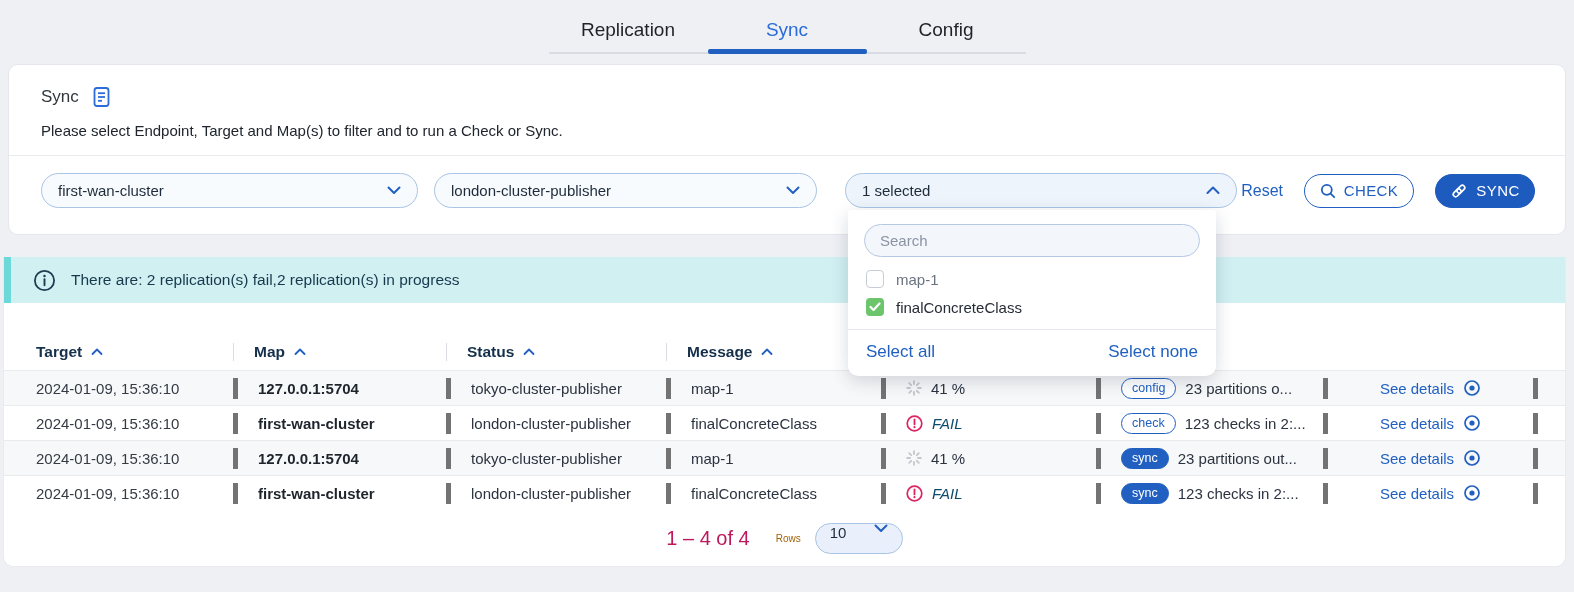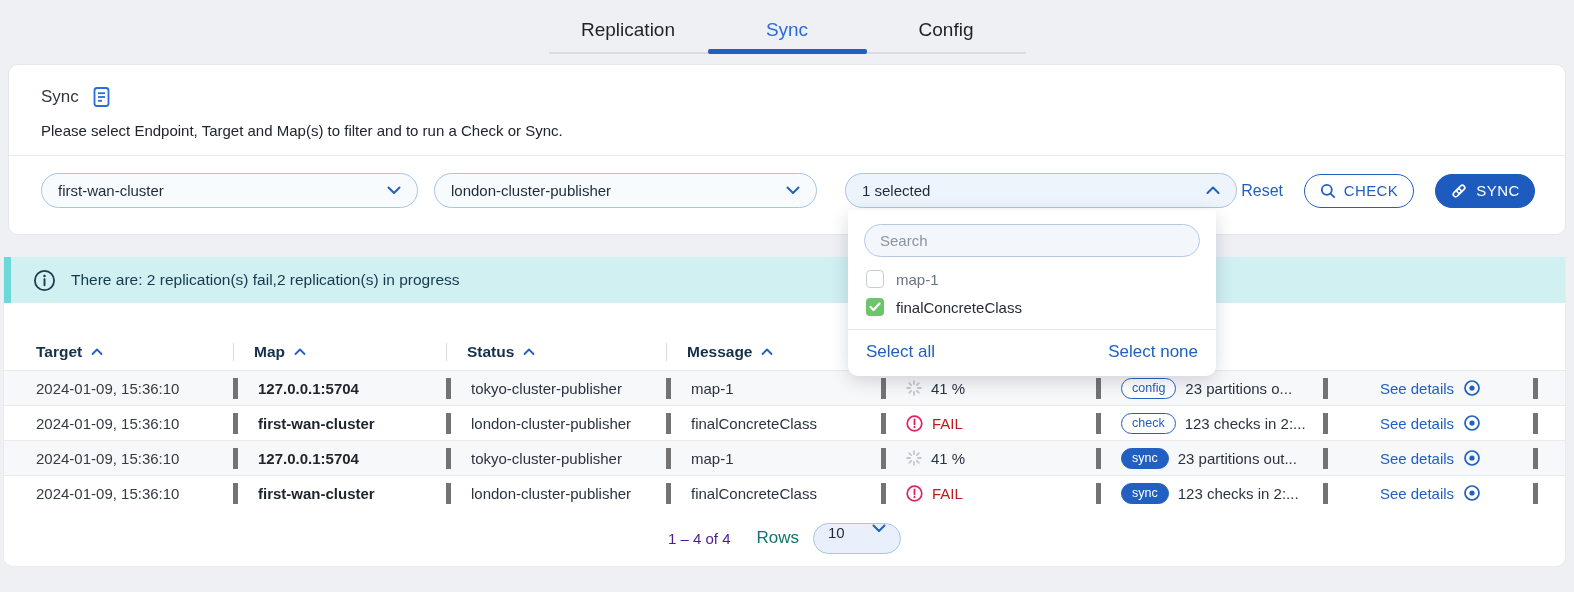--- a/index.html
+++ b/index.html
@@ -73,26 +73,26 @@
   .trow { height:35px; border-top:1px solid #e9eaec; font-size:15px; color:#2b3340; }
   .trow:nth-child(odd) { background:#f7f8f9; }
   .td { display:flex; align-items:center; gap:9px; padding-left:20px; height:21px;
         border-left:5px solid #737373; overflow:hidden; white-space:nowrap; }
   .td:first-child { border-left:none; padding-left:32px; color:#353b44; }
   .td.endpoint { font-weight:bold; color:#1e242c; }
   .td.details { justify-content:center; color:#2160c0; cursor:pointer; padding-left:0; }
   .badge { font-size:12.5px; border-radius:11px; padding:2px 10px; line-height:15px; flex:0 0 auto; }
   .badge-outline { border:1.5px solid #2160c0; color:#2160c0; background:#fff; }
   .badge-solid { border:1.5px solid #2160c0; color:#fff; background:#2160c0; }
-  .fail-text { color:#b91c1c; }
+  .fail-text { color:#0c4a6e;font-style:italic; }
 
   
   .pager { display:flex; align-items:center; justify-content:center; gap:14px; height:56px; }
-  .pager-range { font-size:15px; color:#4c1d95; margin-right:12px; }
-  .pager-rows-label { font-size:17px; color:#0f766e; }
+  .pager-range { font-size:20px; color:#be185d; margin-right:12px; }
+  .pager-rows-label { font-size:10px; color:#a16207; }
   .rows-select { width:88px; height:31px; background:#e9effb; border:1px solid #a9c4e5; border-radius:16px;
                  display:flex; justify-content:space-between; padding:0 14px;
                  font-size:15px; color:#1d2b3a; cursor:pointer; }
   svg { display:block; }
 </style>
 </head>
 <body>
 
 <div class="page">
 

